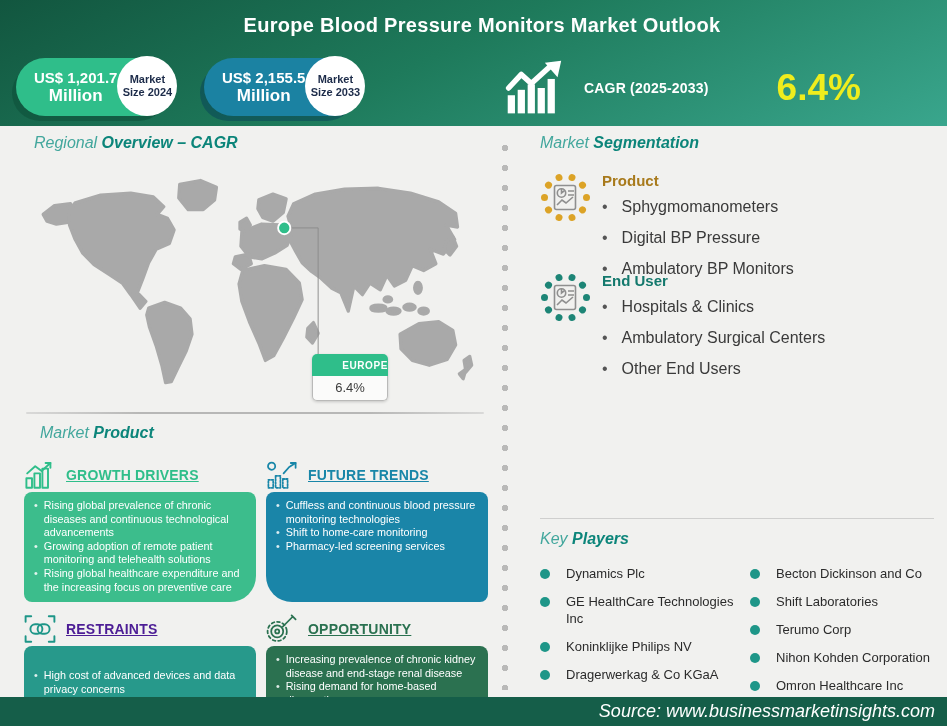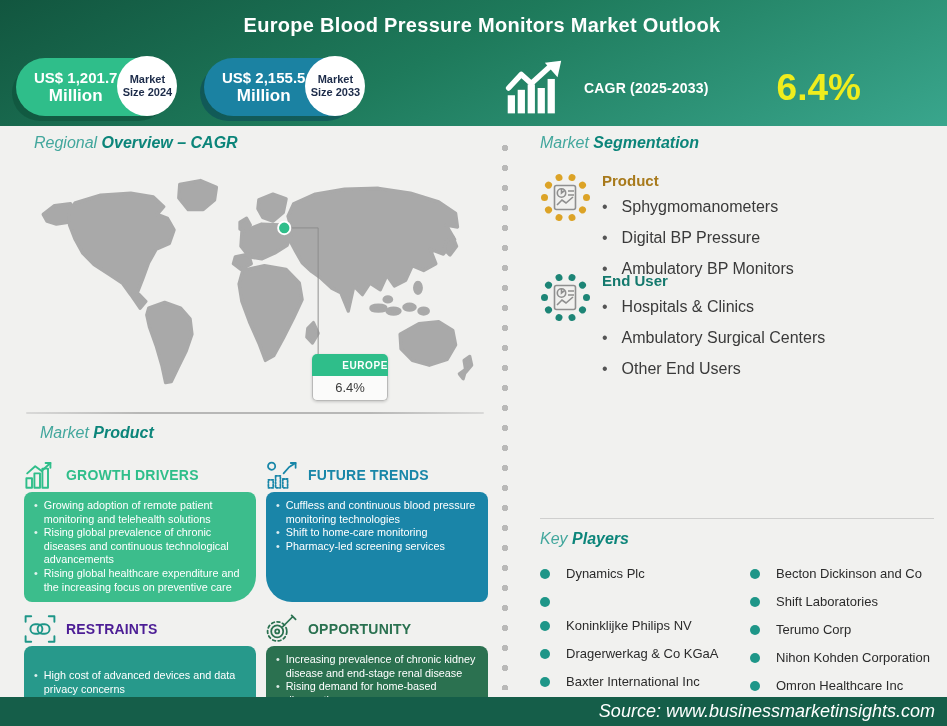--- a/index.html
+++ b/index.html
@@ -47,21 +47,21 @@
                   border-radius:5px 5px 0 0;}
   .callout-value{background:#fbfbfa;border:1px solid #b9b9b8;border-top:none;
                  color:#3c3c3c;font-size:13px;text-align:center;padding:4px 0 5px;
                  border-radius:0 0 5px 5px;}
   .map-sep{position:absolute;left:16px;top:284px;width:458px;height:2px;border-radius:2px;
            background:linear-gradient(90deg,#d9d9d8,#b7b7b6 25%,#b7b7b6 75%,#d9d9d8);}
   .dynamics-heading{position:absolute;left:30px;top:296px;}
   .dyn-grid{position:absolute;left:14px;top:330px;width:464px;
             display:grid;grid-template-columns:232px 222px;column-gap:10px;row-gap:0;}
   .dyn-label{display:flex;align-items:center;gap:10px;height:34px;font-size:14px;font-weight:700;
-             letter-spacing:.2px;}
+             letter-spacing:.2px;text-decoration:underline;}
   .dyn-label svg{width:32px;height:30px;flex:none;}
   .lbl-gd{color:#2fbe8a;}
   .lbl-ft{color:#1886a8;}
   .lbl-rs{color:#4c1d95;margin-top:10px;}
   .lbl-op{color:#2a7150;margin-top:10px;}
   .dyn-box{color:#ffffff;font-size:10.8px;line-height:1.26;padding:7px 8px 8px 6px;
            box-sizing:border-box;min-height:86px;}
   .box-gd{background:#3cbd8c;border-radius:8px 8px 26px 8px;}
   .box-ft{background:#1a85a8;border-radius:8px 8px 8px 26px;}
   .box-rs{background:#27998b;border-radius:8px 8px 26px 8px;min-height:90px;
@@ -210,22 +210,22 @@
           <rect x="3" y="24" width="6" height="10" stroke-dasharray="2,2"></rect>
           <rect x="12" y="19" width="6" height="15" stroke-dasharray="2,2"></rect>
           <rect x="21" y="23" width="6" height="11" stroke-dasharray="2,2"></rect>
           <polyline points="22,16 29,8 37,3"></polyline>
             <polyline points="31,3 37,3 37,9"></polyline>
         </svg>
         <span>FUTURE TRENDS</span>
       </div>
 
       <div class="dyn-box box-gd">
+        <div class="dyn-item">Rising global prevalence of chronic diseases and continuous technological advancements</div>
         <div class="dyn-item">Growing adoption of remote patient monitoring and telehealth solutions</div>
-        <div class="dyn-item">Rising global prevalence of chronic diseases and continuous technological advancements</div>
         <div class="dyn-item">Rising global healthcare expenditure and the increasing focus on preventive care</div>
       </div>
       <div class="dyn-box box-ft">
         <div class="dyn-item">Cuffless and continuous blood pressure monitoring technologies</div>
         <div class="dyn-item">Shift to home-care monitoring</div>
         <div class="dyn-item">Pharmacy-led screening services</div>
       </div>
 
       <div class="dyn-label lbl-rs">
         <svg viewBox="0 0 40 36" fill="none" stroke="#1e9688" stroke-width="2.4" stroke-linecap="round" stroke-linejoin="round">
@@ -330,20 +330,21 @@
     </div>
 
     <div class="kp-grid">
       <div class="kp-col">
         <div class="kp-item">
             <span class="kp-dot"></span>
             <span>Dynamics Plc</span>
           </div>
         <div class="kp-item">
             <span class="kp-dot"></span>
+            <span>GE HealthCare Technologies Inc</span>
           </div>
         <div class="kp-item">
             <span class="kp-dot"></span>
             <span>Koninklijke Philips NV</span>
           </div>
         <div class="kp-item">
             <span class="kp-dot"></span>
             <span>Dragerwerkag &amp; Co KGaA</span>
           </div>
         <div class="kp-item">

